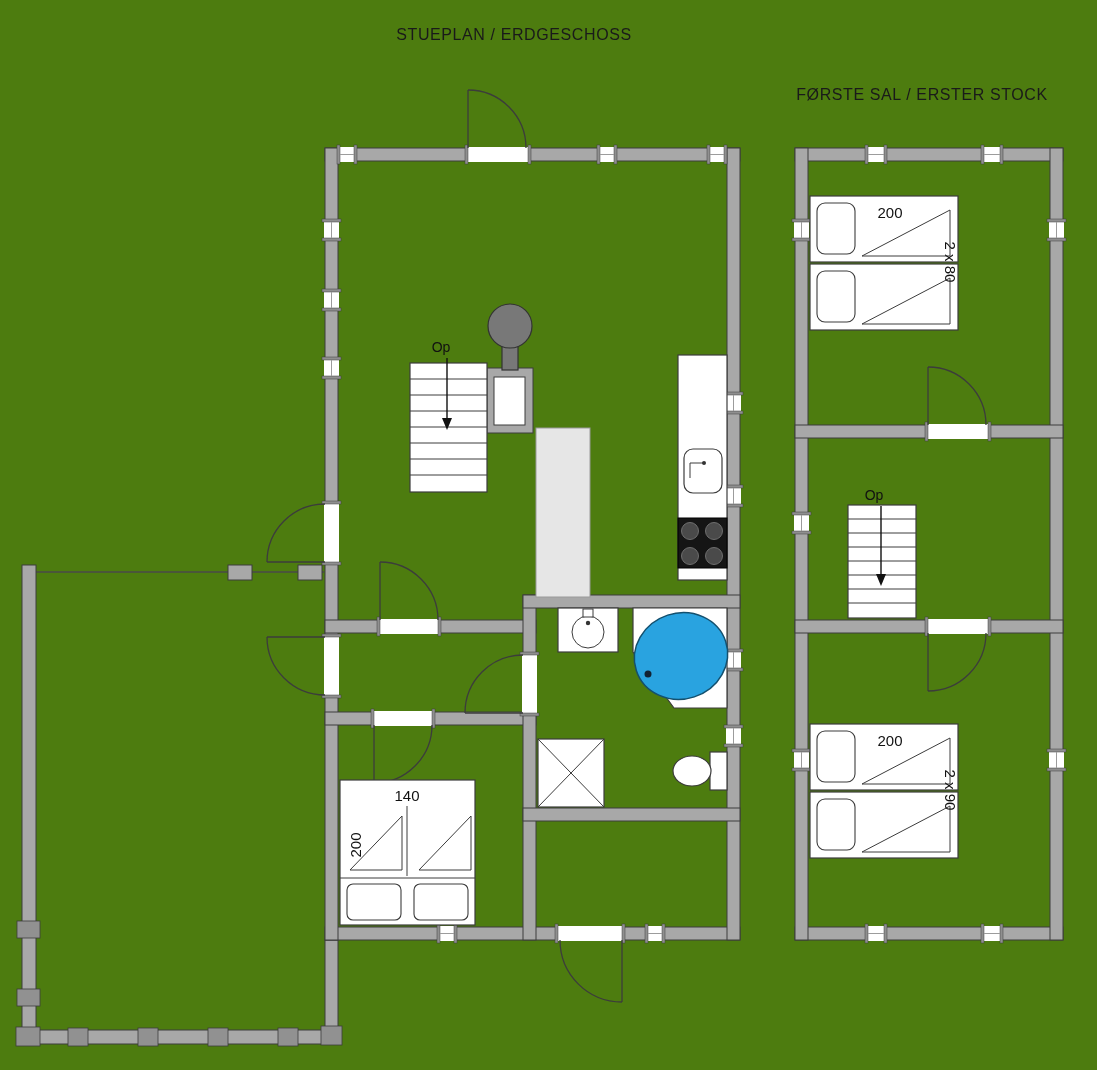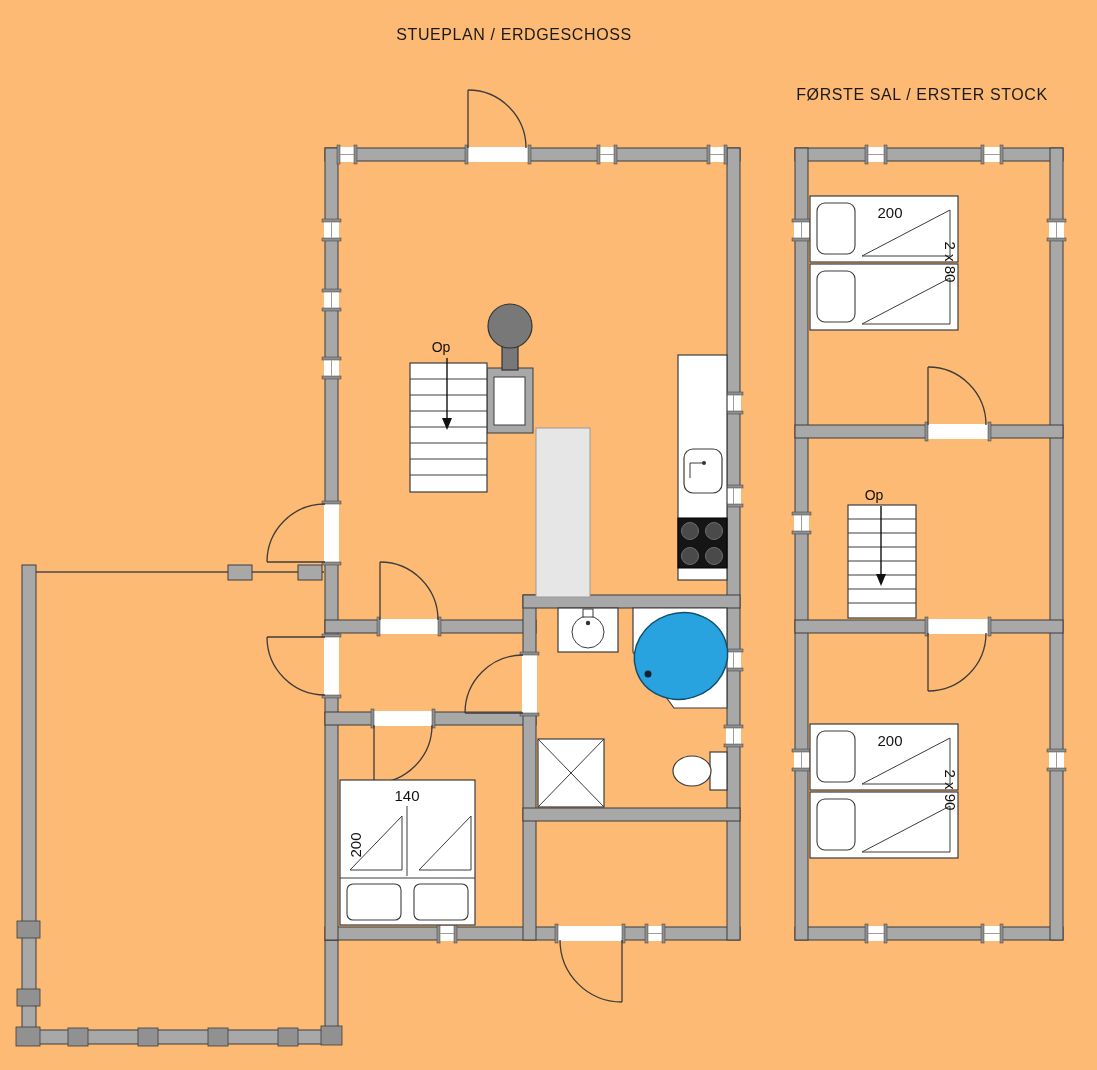--- a/index.html
+++ b/index.html
@@ -1,16 +1,16 @@
 <!DOCTYPE html>
 <html style="--wall-fill: #a8a8a8; --wall-stroke: #3c3c3c; --bathtub-blue: #29a3e0; --stove-gray: #787878; --cooktop-black: #151515; --cabinet-gray: #e6e6e6;"><head>
 <meta charset="utf-8">
 <style>
   html,body{margin:0;padding:0;background:#fff;}
-  .page{position:relative;width:1097px;height:1070px;background:#fdba74;overflow:hidden;}
+  .page{position:relative;width:1097px;height:1070px;background:#4d7c0f;overflow:hidden;}
   svg{display:block;}
   .wall{fill:var(--wall-fill,#a8a8a8);stroke:var(--wall-stroke,#3c3c3c);stroke-width:1;}
   .post{fill:#919191;stroke:var(--wall-stroke,#3c3c3c);stroke-width:.8;}
   .gap{fill:#fff;stroke:none;}
   .tick{fill:#8f8f8f;stroke:var(--wall-stroke,#3c3c3c);stroke-width:.5;}
   .midline{stroke:#9c9c9c;stroke-width:1;}
   .door{stroke:var(--wall-stroke,#3c3c3c);stroke-width:1.3;fill:none;}
   .fx{fill:#fff;stroke:var(--wall-stroke,#3c3c3c);stroke-width:1.2;}
   .fx-thin{stroke:var(--wall-stroke,#3c3c3c);stroke-width:1;fill:none;}
   .step{stroke:var(--wall-stroke,#3c3c3c);stroke-width:1;}

